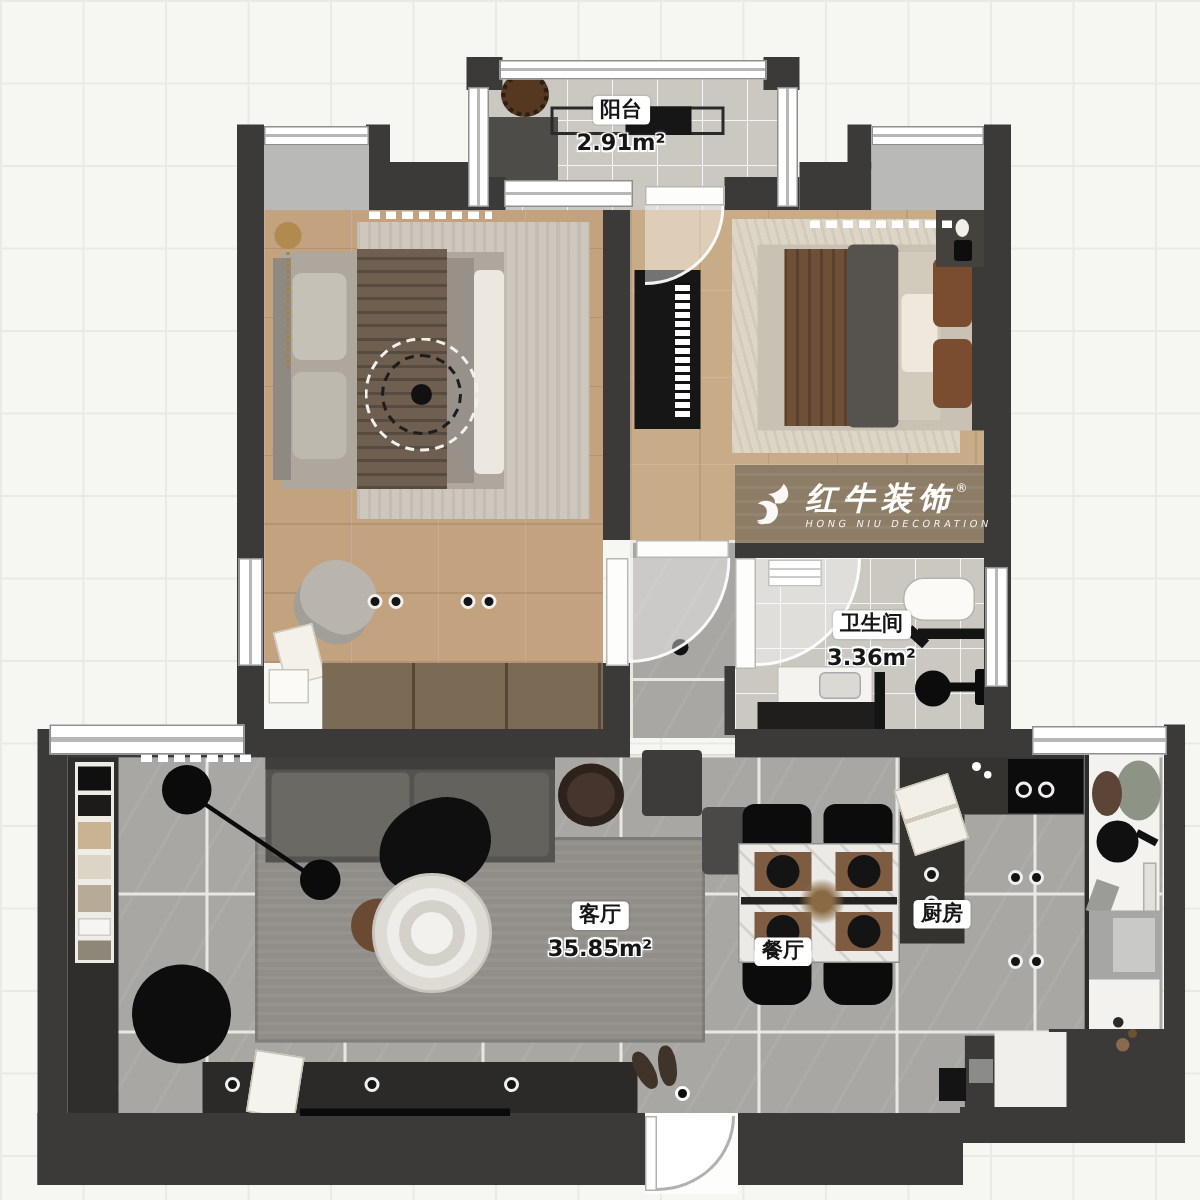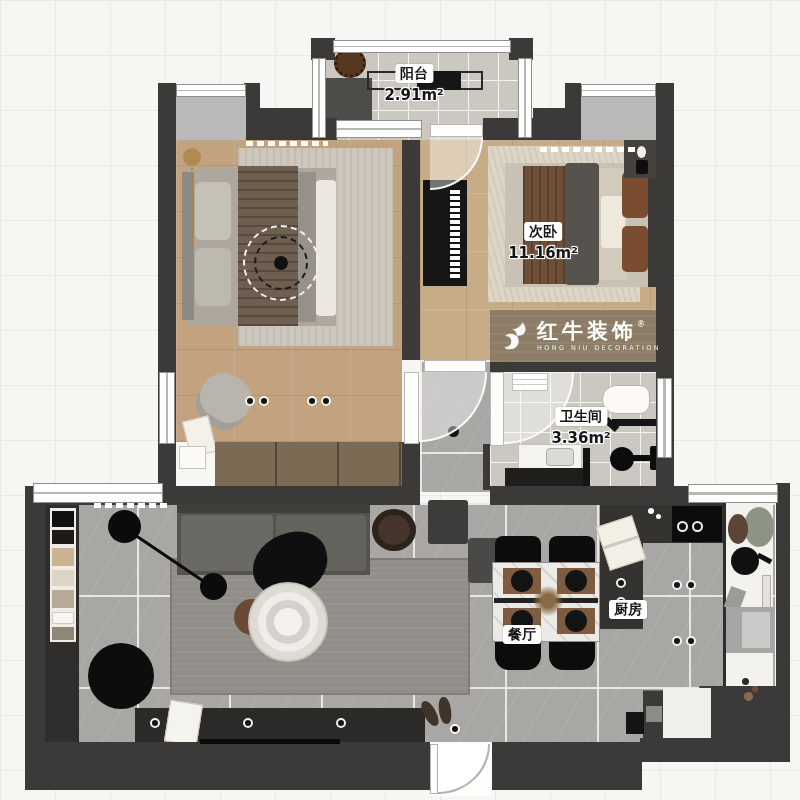--- a/index.html
+++ b/index.html
@@ -40,21 +40,21 @@
   .furn{z-index:10;}
   
   .label{display:flex;flex-direction:column;align-items:center;gap:3px;transform:translateX(-50%);z-index:60;}
   .tag{background:#fff;color:#161616;font-weight:700;font-size:14px;line-height:19px;padding:0 5px;border-radius:3px;
     white-space:nowrap;box-shadow:0 0 0 1px rgba(0,0,0,.07);}
   .areaTxt{font-weight:800;font-size:15px;color:#161616;white-space:nowrap;
     text-shadow:-1px -1px 0 #fff,1px -1px 0 #fff,-1px 1px 0 #fff,1px 1px 0 #fff,0 0 3px #fff;}
   
   .logoBand{background:#8d7d66;z-index:6;
     background-image:repeating-linear-gradient(0deg,rgba(255,255,255,.06) 0 2px,transparent 2px 9px);}
-  .logoWrap{display:flex;align-items:center;gap:7px;z-index:40;}
+  .logoWrap{display:flex;align-items:flex-end;gap:7px;z-index:40;font-style:italic;}
   .logoTxt{display:flex;flex-direction:column;line-height:1;}
   .logoBrand{color:#fff;font-weight:700;font-size:21px;letter-spacing:4px;white-space:nowrap;}
   .logoSub{color:#fff;font-size:6.5px;letter-spacing:2.4px;margin-top:3px;white-space:nowrap;opacity:.9;}
   .regMark{color:#fff;font-size:8px;vertical-align:top;}
   .ring{border-radius:50%;}
 </style>
 </head>
 <body>
 
 <div id="plan">
@@ -299,27 +299,27 @@
   <div class="a wall" style="left:640px;top:738px;width:138px;height:24px"></div>
 
   <div class="a" style="left:430px;top:742px;width:62px;height:54px;background:#fdfdfc;z-index:30"></div>
   <div class="a" style="left:430px;top:744px;width:8px;height:50px;background:#fff;border:1px solid #b3b1ad;z-index:32"></div>
   <div class="a fan-out" style="left:438px;top:744px;width:52px;height:50px"></div>
 
   <div class="a label" style="left:414px;top:64px">
     <span class="tag">阳台</span>
     <span class="areaTxt">2.91m²</span>
   </div>
-  <div class="a label" style="left:543px;top:222px">
-    <span class="tag">次卧</span>
-    <span class="areaTxt">11.16m²</span>
-  </div>
   <div class="a label" style="left:581px;top:407px">
     <span class="tag">卫生间</span>
     <span class="areaTxt">3.36m²</span>
   </div>
+  <div class="a label" style="left:400px;top:601px">
+    <span class="tag">客厅</span>
+    <span class="areaTxt">35.85m²</span>
+  </div>
   <div class="a label" style="left:522px;top:625px">
     <span class="tag">餐厅</span>
   </div>
   <div class="a label" style="left:628px;top:600px">
     <span class="tag">厨房</span>
   </div>
 </div>
 
 </body></html>

